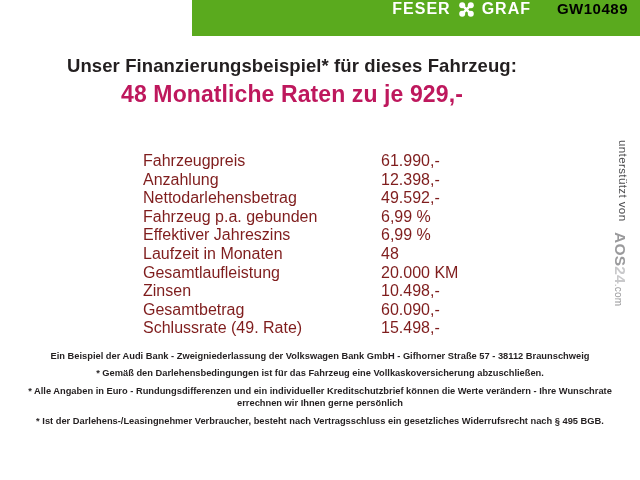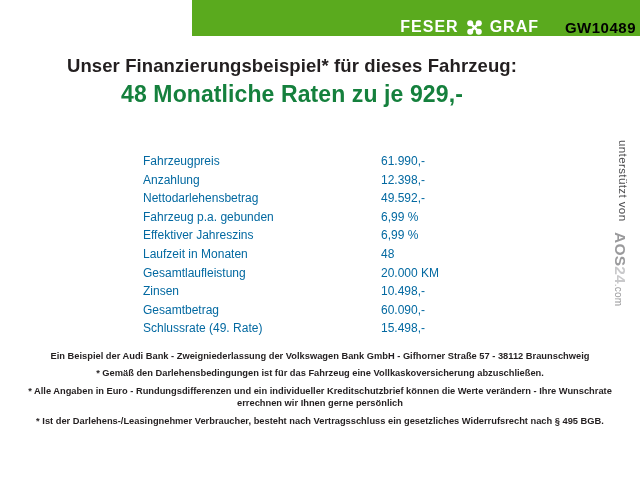--- a/index.html
+++ b/index.html
@@ -18,23 +18,23 @@
 
   
   .header {
     position: absolute;
     top: 0;
     left: 192px;
     width: 448px;
     height: 36px;
     background: #5aaa1e;
     display: flex;
-    align-items: flex-end;
+    align-items: flex-start;
     justify-content: flex-end;
-    padding-right: 4px;
+    padding-right: 12px;
     box-sizing: border-box;
   }
   .brand {
     display: flex;
     align-items: center;
     color: #ffffff;
     font-weight: bold;
     font-size: 16px;
     letter-spacing: 1px;
   }
@@ -68,37 +68,37 @@
   .title-1 {
     font-size: 18.5px;
     font-weight: bold;
     color: #231f20;
     letter-spacing: 0.1px;
     margin: 0;
   }
   .title-2 {
     font-size: 23px;
     font-weight: bold;
-    color: #15803d;
+    color: #be185d;
     margin: 4px 0 0 0;
     letter-spacing: 0.1px;
   }
 
   
   .table {
     position: absolute;
     top: 152px;
     left: 143px;
     width: 360px;
   }
   .row {
     display: flex;
-    font-size: 12px;
+    font-size: 16px;
     line-height: 18.6px;
-    color: #0369a1;
+    color: #7f1d1d;
   }
   .row .label {
     width: 238px;
     flex: 0 0 238px;
   }
   .row .value {
     flex: 1 1 auto;
   }
 
   

